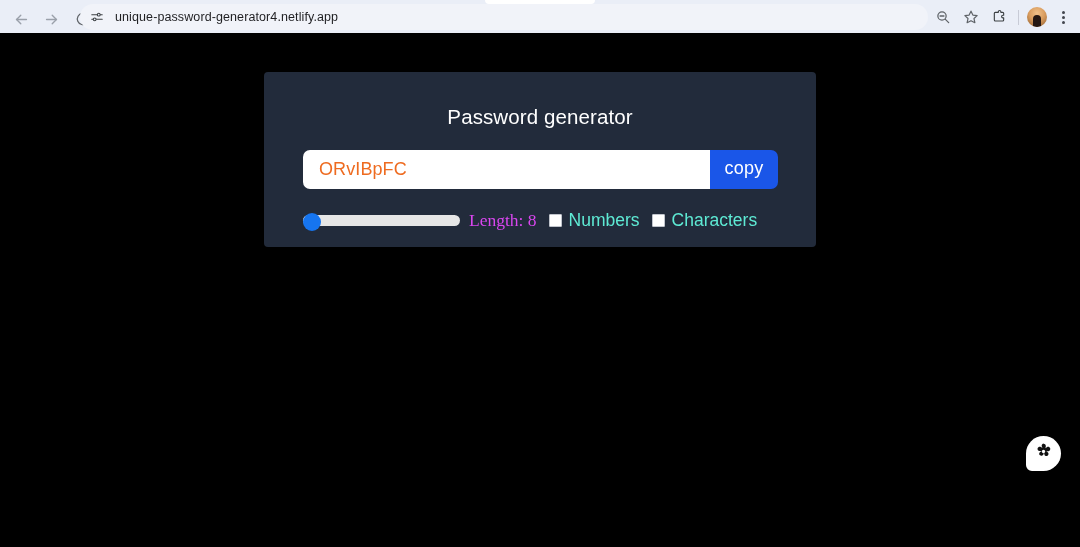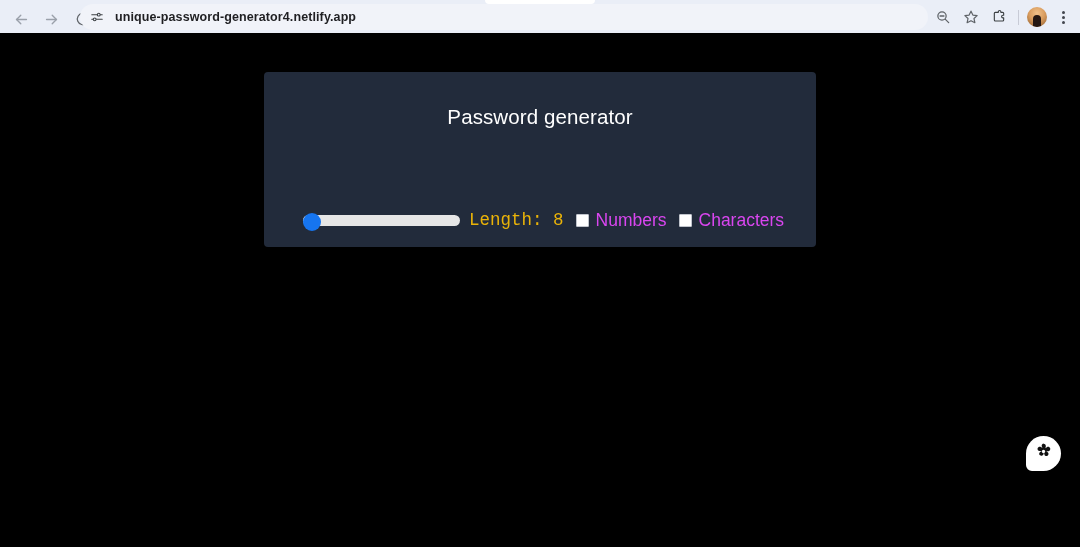--- a/index.html
+++ b/index.html
@@ -59,21 +59,20 @@
 
   #omnibox {
     position: absolute;
     left: 80px; top: 4px;
     width: 848px;
     height: 26px;
     background: #f1f3f9;
     border-radius: 14px;
     display: flex;
     align-items: center;
-    font-weight: bold;
   }
   #site-settings-icon {
     width: 22px; height: 22px;
     margin-left: 6px;
     display: flex;
     align-items: center;
     justify-content: center;
     border-radius: 11px;
     cursor: pointer;
   }
@@ -233,42 +232,42 @@
   #slider-thumb {
     position: absolute;
     left: 0; top: 0;
     width: 18px; height: 18px;
     border-radius: 50%;
     background: #1675f0;
     cursor: grab;
   }
 
   #length-label {
-    color: #eab308;
+    color: #d946ef;
     font-size: 17.5px;
     white-space: nowrap;
-    font-family: Liberation Mono, monospace;
+    font-family: Liberation Serif, serif;
   }
 
   .checkbox-group {
     display: flex;
     align-items: center;
     margin-left: 12px;
   }
   .checkbox-box {
     width: 13px;
     height: 13px;
     background: #ffffff;
     border: 1px solid #c0c4cc;
     border-radius: 1px;
     cursor: pointer;
     flex: 0 0 auto;
   }
   .checkbox-label {
-    color: #d946ef;
+    color: #5eead4;
     font-size: 17.5px;
     margin-left: 7px;
     white-space: nowrap;
     cursor: pointer;
     font-family: "Liberation Sans", sans-serif;
   }
 
   
   #chat-widget {
     position: absolute;
@@ -359,20 +358,24 @@
     </div>
   </div>
 </div>
 
 <div id="page-viewport">
 
   <div id="password-card">
 
     <h1 id="card-title">Password generator</h1>
 
+    <div id="password-row">
+      <input id="password-input" type="text" value="ORvIBpFC" style="">
+      <button id="copy-button">copy</button>
+    </div>
 
     <div id="controls-row">
 
       <div id="length-slider">
         <div id="slider-track"></div>
         <div id="slider-thumb"></div>
       </div>
 
       <span id="length-label">Length: 8</span>
 

